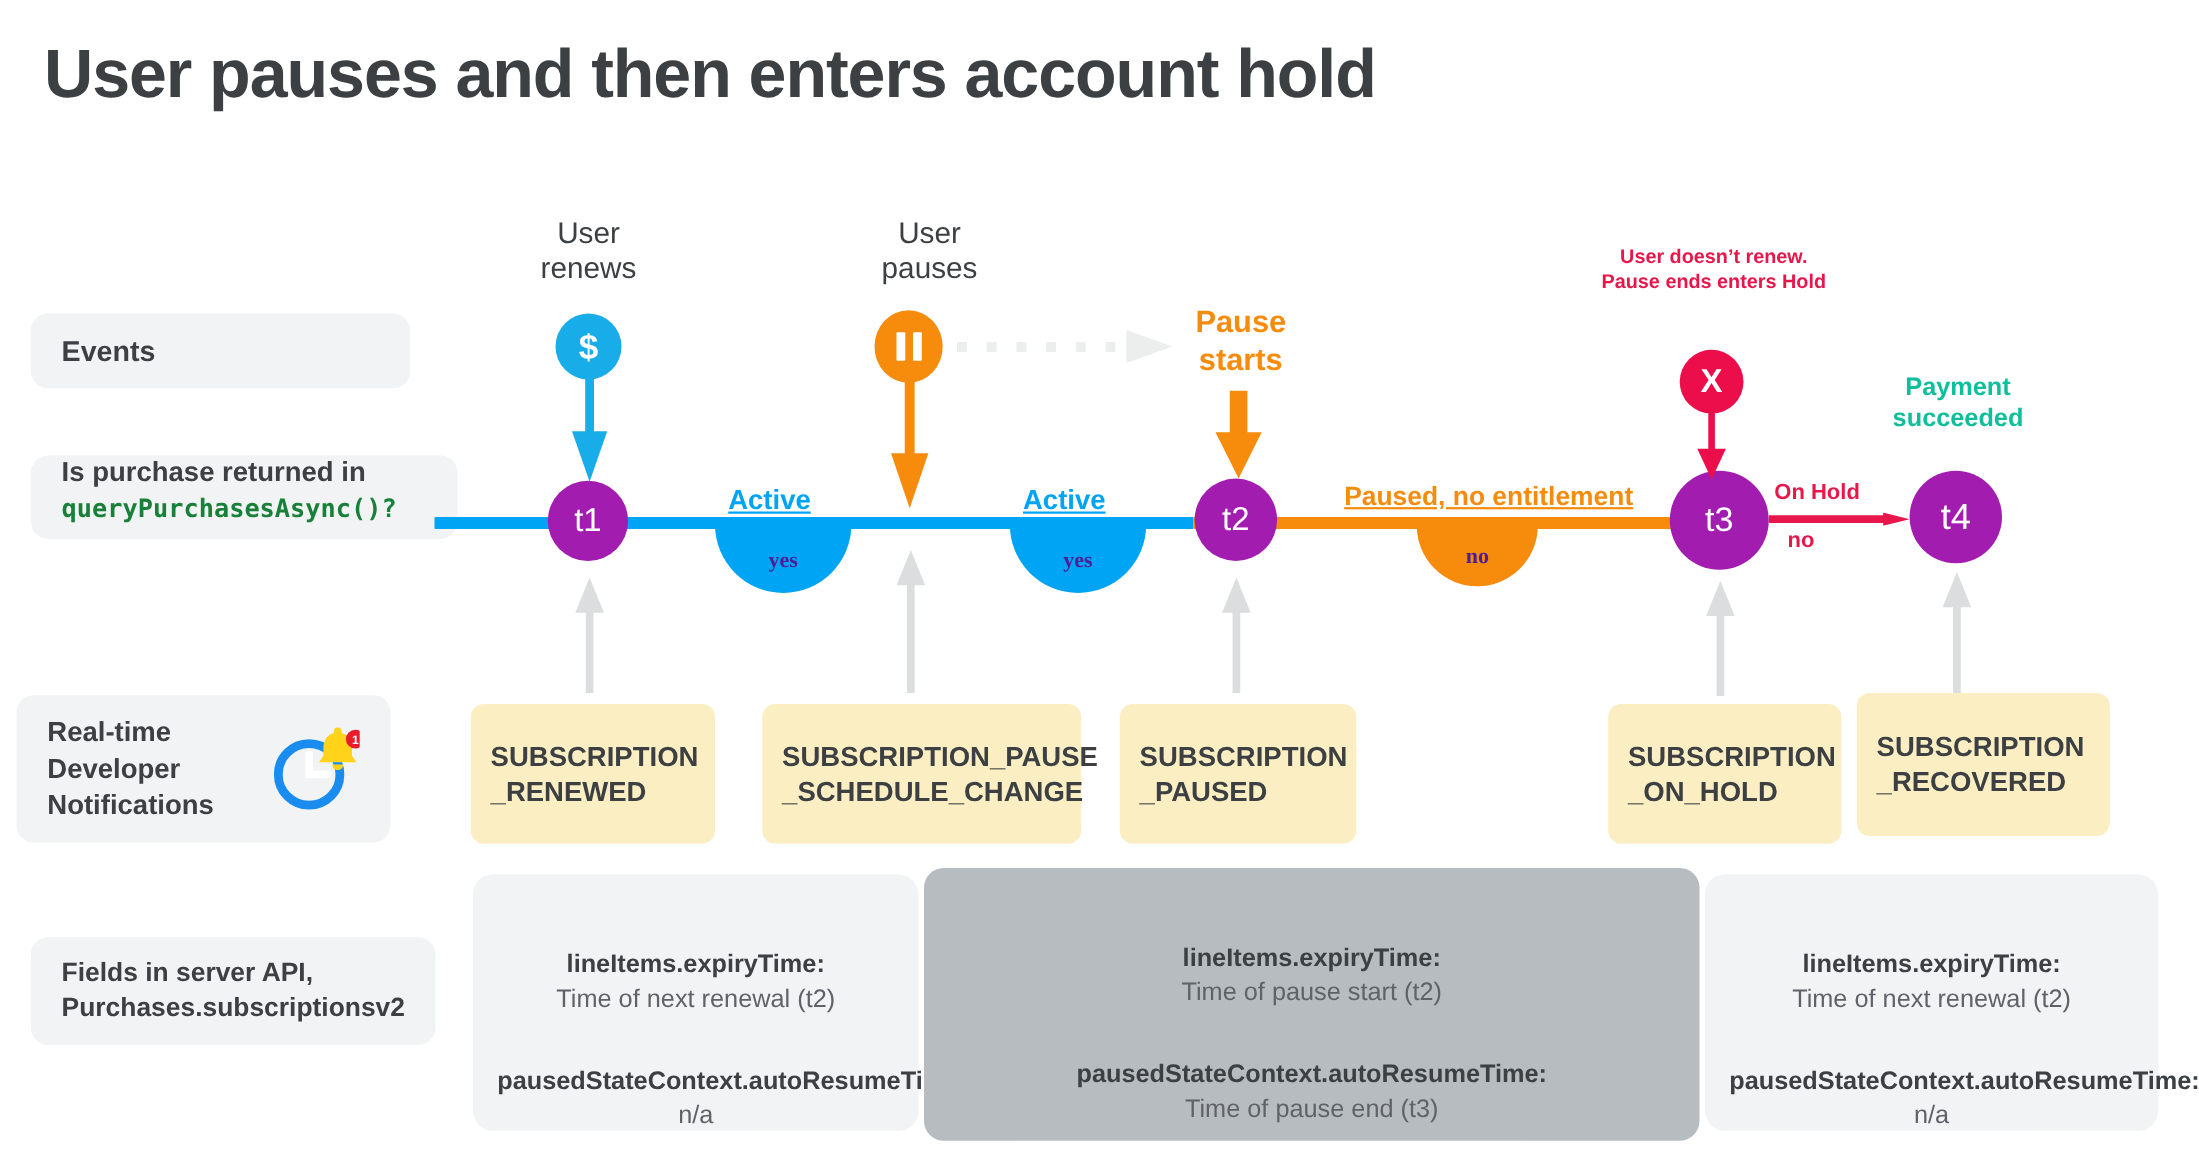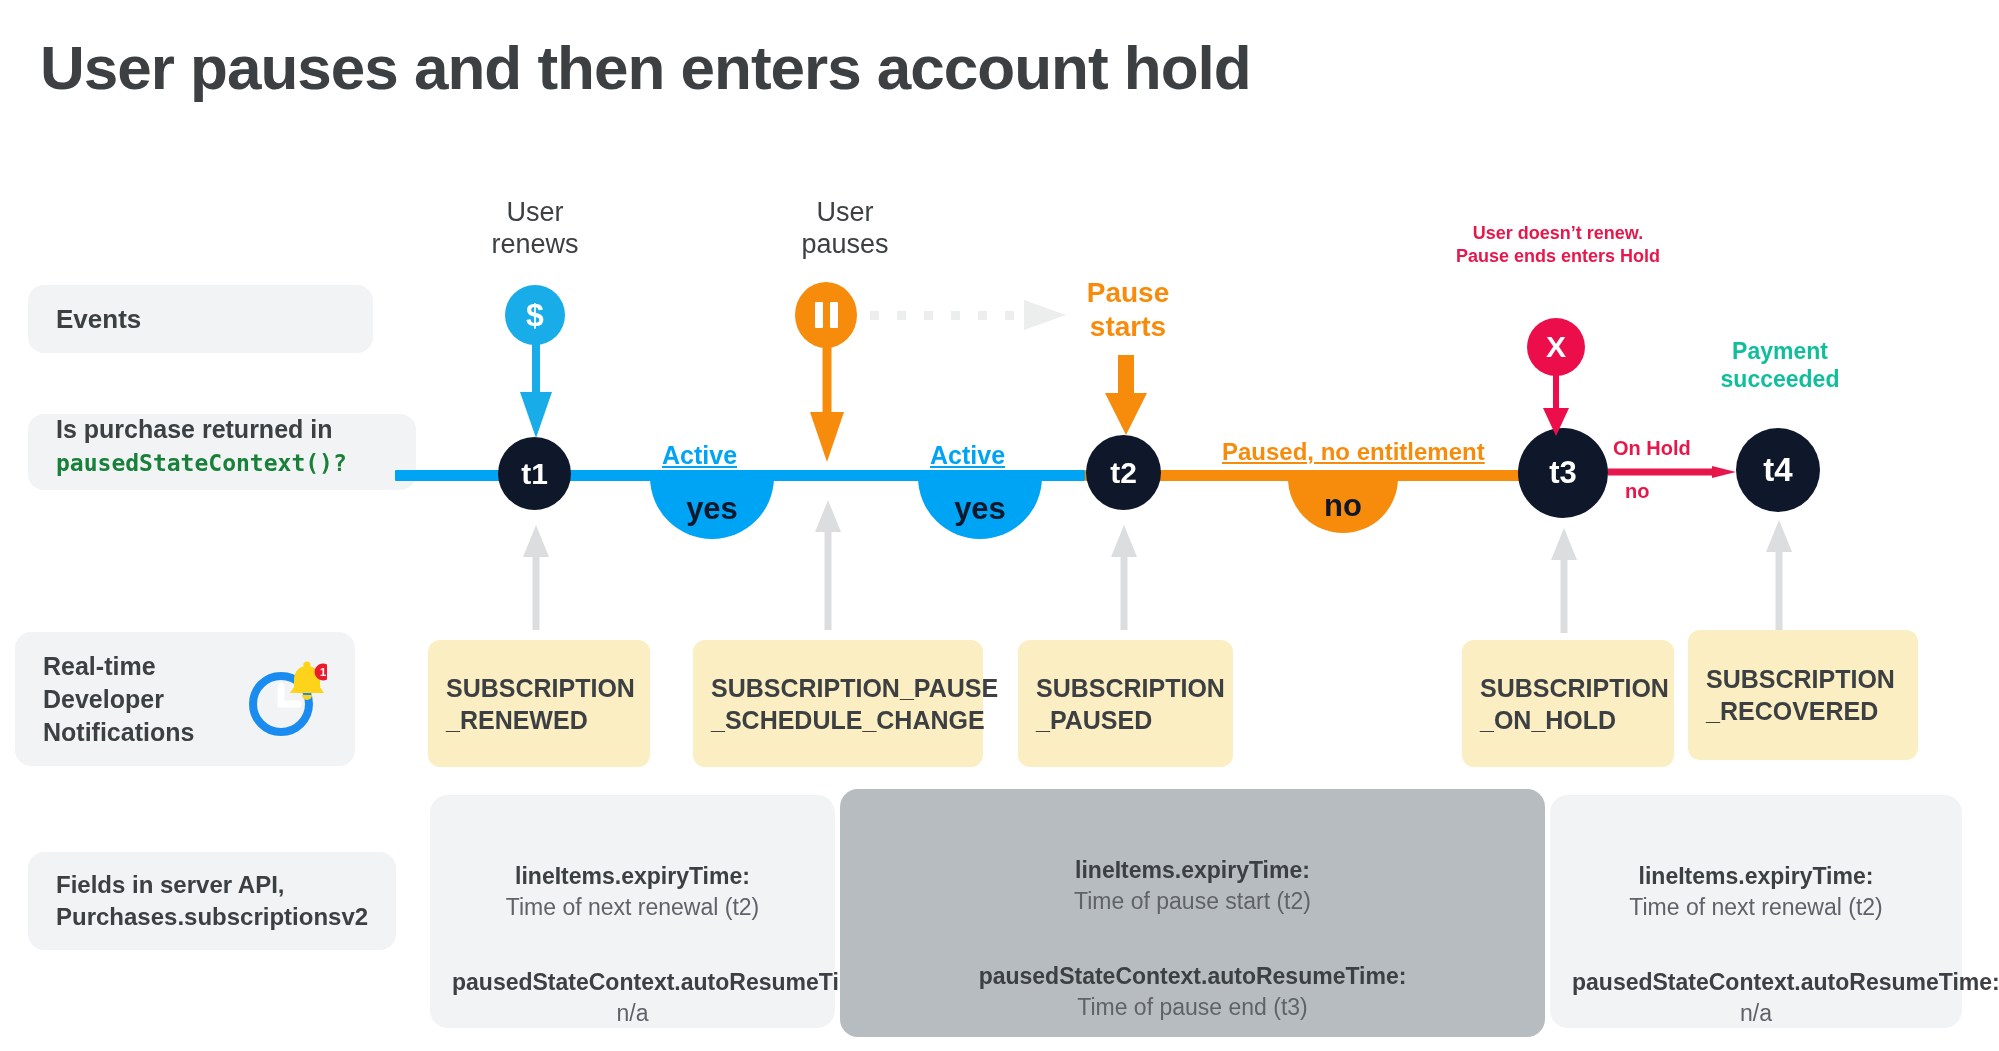--- a/index.html
+++ b/index.html
@@ -35,35 +35,35 @@
 
   
   .rtdn-icon{position:relative;width:86px;height:86px;flex:0 0 86px;}
 
   
   .tl-line{position:absolute;height:11px;border-radius:1px;}
   #tl-blue{left:395px;top:470px;width:690px;background:#00a4f5;}
   #tl-orange{left:1085px;top:470px;width:475px;background:#f68b0c;}
 
   .node{
-    position:absolute;border-radius:50%;background:#0f172a;
+    position:absolute;border-radius:50%;background:#a21caf;
     display:flex;align-items:center;justify-content:center;
-    color:#ffffff;font-size:30px;font-weight:700;
+    color:#ffffff;font-size:30px;font-weight:400;
   }
   #node-t1{left:498px;top:437px;width:73px;height:73px;}
   #node-t2{left:1086px;top:435px;width:75px;height:75px;}
   #node-t3{left:1518px;top:428px;width:90px;height:90px;font-size:31px;}
   #node-t4{left:1736px;top:428px;width:84px;height:84px;font-size:33px;}
 
   
   .badge{
     position:absolute;border-radius:0 0 999px 999px;
     display:flex;align-items:center;justify-content:center;
-    color:#0f172a;font-size:31px;font-weight:700;
-    padding-top:2px;box-sizing:border-box;
+    color:#4c1d95;font-size:20px;font-weight:700;
+    padding-top:2px;box-sizing:border-box;font-family:Liberation Serif, serif;
   }
   .badge.blue{background:#00a4f5;}
   .badge.orange{background:#f68b0c;}
   #badge-yes1{left:650px;top:477px;width:124px;height:62px;}
   #badge-yes2{left:918px;top:477px;width:124px;height:62px;}
   #badge-no1{left:1288px;top:477px;width:110px;height:56px;}
 
   .seg-label{position:absolute;font-size:25px;font-weight:700;white-space:nowrap;text-decoration:underline;}
   #seg-active1{left:662px;top:441px;color:#00a4f5;}
   #seg-active2{left:930px;top:441px;color:#00a4f5;}
@@ -132,21 +132,21 @@
 
   <div class="title">User pauses and then enters account hold</div>
 
   <div class="rowlabel" id="lbl-events">
     <span class="txt">Events</span>
   </div>
 
   <div class="rowlabel" id="lbl-query">
     <span class="txt">
       <span>Is purchase returned in</span><br>
-      <span class="mono">pausedStateContext()?</span>
+      <span class="mono">queryPurchasesAsync()?</span>
     </span>
   </div>
 
   <div class="rowlabel" id="lbl-rtdn">
     <span class="txt" style="white-space:pre-line">Real-time
 Developer
 Notifications</span>
     <span class="rtdn-icon">
       <svg width="86" height="86" viewBox="0 0 86 86">
         <circle cx="40" cy="48" r="28" fill="none" stroke="#1a8cf0" stroke-width="8"></circle>

